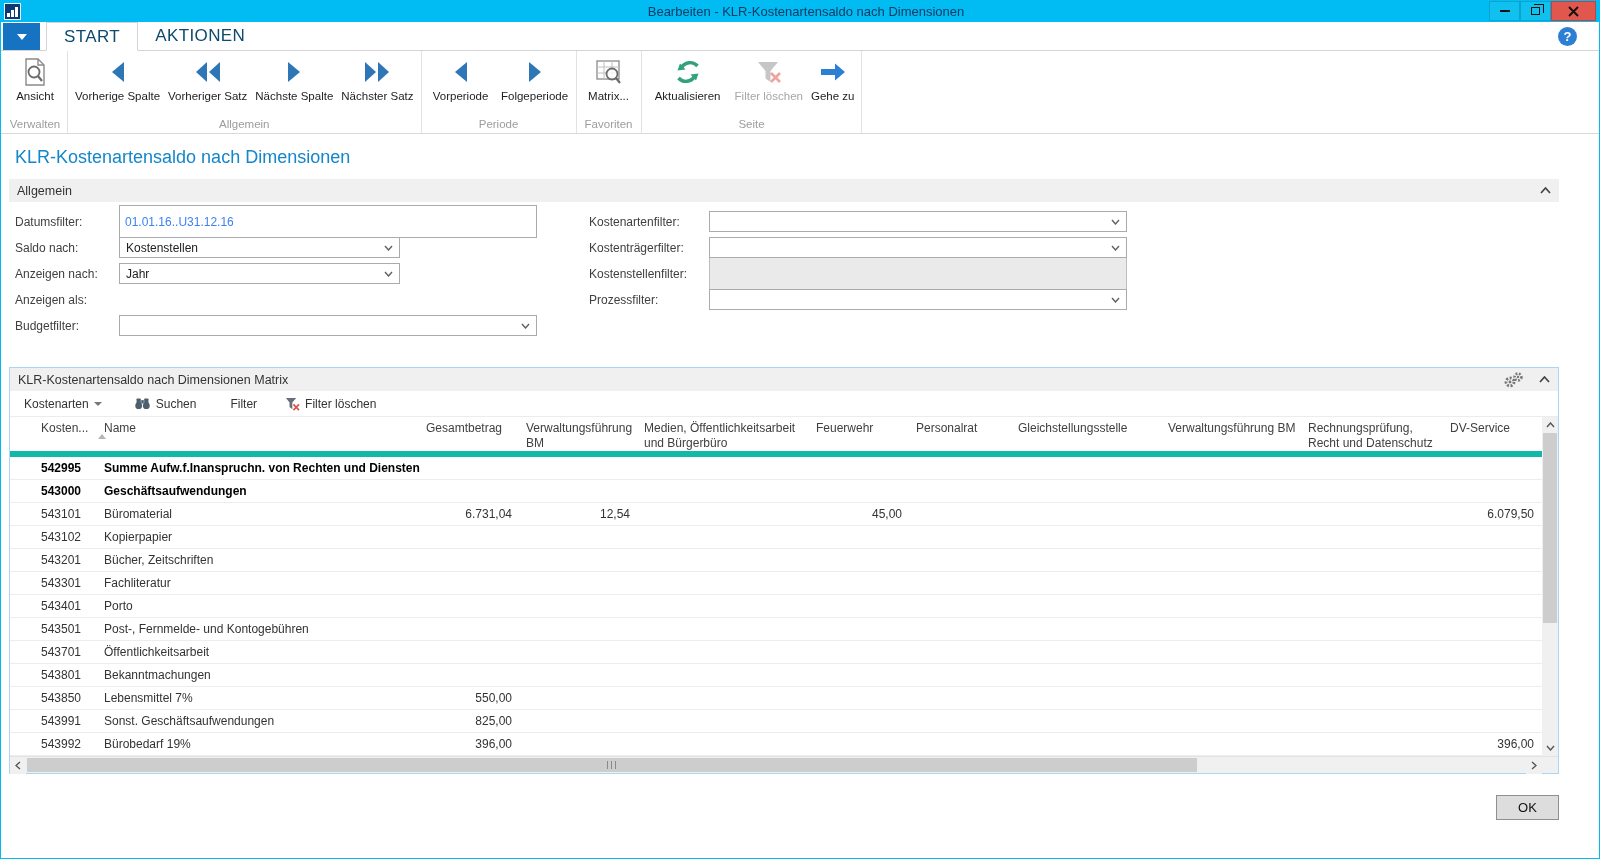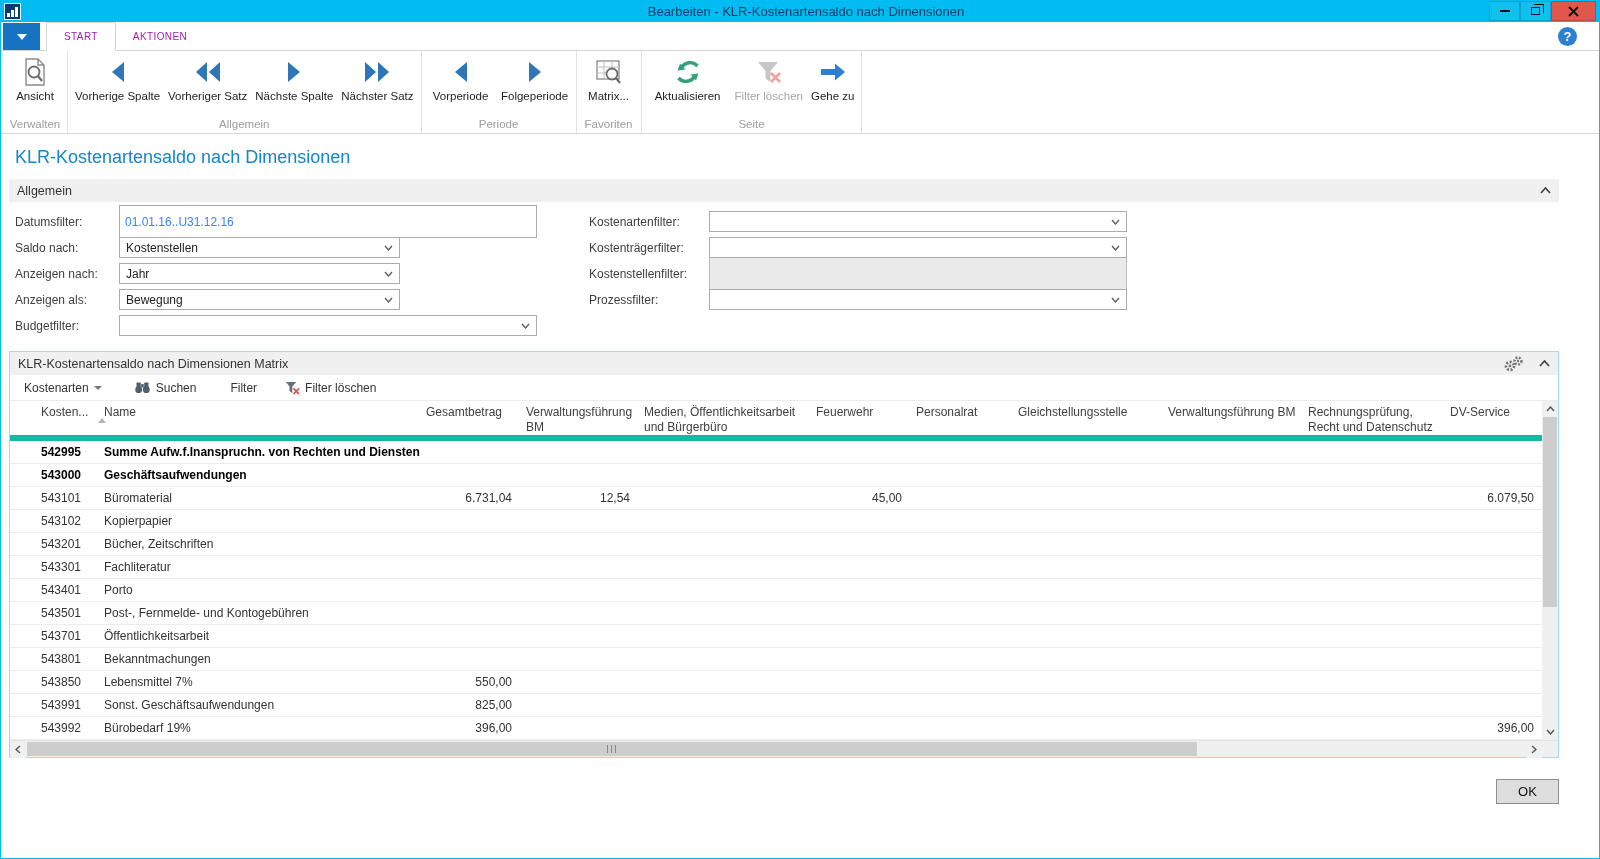--- a/index.html
+++ b/index.html
@@ -20,21 +20,21 @@
     background:#10c1ef; border:1px solid #0aa3cf; }
   .win-btn.close { width:45px; background:#e2574d; border-color:#b9473f; }
   .glyph-min { width:10px; height:2px; background:#111; }
   .glyph-restore { width:9px; height:8px; border:1.5px solid #111; position:relative; background:#10c1ef; }
   .glyph-restore:before { content:""; position:absolute; left:2px; top:-4px; width:9px; height:8px;
     border:1.5px solid #111; border-bottom:none; border-left:none; }
 
   
   .tabs-row { height:28px; display:flex; align-items:stretch; background:#fff; position:relative; }
   .app-menu { width:37px; margin:1px 6px 0 2px; background:#1673c1; display:flex; align-items:center; justify-content:center; cursor:pointer; }
-  .tab { padding:0 17px; display:flex; align-items:center; font-size:10px; color:#a21caf; letter-spacing:.4px; cursor:pointer; }
+  .tab { padding:0 17px; display:flex; align-items:center; font-size:17px; color:#0c4a6e; letter-spacing:.4px; cursor:pointer; }
   .tab.active { background:#fff; border:1px solid #d4d4d4; border-bottom:1px solid #fff; margin-bottom:-1px; }
   .help-circle { position:absolute; right:22px; top:5px; width:19px; height:19px; border-radius:50%;
     background:#2d7fd3; color:#fff; font-weight:bold; font-size:13px; display:flex; align-items:center; justify-content:center; cursor:pointer; }
   .ribbon-body { height:84px; display:flex; border-top:1px solid #d4d4d4; border-bottom:1px solid #d9d9d9; background:#fff; padding-left:2px; }
   .rgroup { display:flex; flex-direction:column; border-right:1px solid #e2e2e2; padding:0 3px; }
   .rbuttons { display:flex; flex:1; align-items:stretch; }
   .rbtn { min-width:58px; padding:3px 4px 0 4px; display:flex; flex-direction:column; align-items:center; cursor:pointer; }
   .rbtn .ricon { height:36px; display:flex; align-items:center; justify-content:center; }
   .rbtn .rlabel { font-size:11.5px; color:#1e1e1e; text-align:center; line-height:1.2; }
   .rbtn.disabled .rlabel { color:#a6a6a6; }
@@ -56,21 +56,21 @@
   .flabel { flex:0 0 104px; color:#404040; }
   .fcol.right .flabel { flex:0 0 120px; }
   .txt { height:33px; border:1px solid #ababab; padding:0 5px; font-family:inherit; font-size:12px; color:#3b82f6; background:#fff; }
   .txt:disabled { background:#eaeaea; border-color:#bdbdbd; }
   .select { height:21px; border:1px solid #ababab; background:#fff; display:flex; align-items:center;
     padding:0 6px; cursor:pointer; position:relative; }
   .select .sel-val { flex:1; color:#222; }
   .w418 { width:418px; } .w281 { width:281px; }
 
   
-  .matrix-box { margin-top:7px; border:1px solid #a9d6f2; background:#fff; }
+  .matrix-box { margin-top:23px; border:1px solid #a9d6f2; background:#fff; }
   .gears { margin-right:14px; display:flex; align-items:center; }
   .mtoolbar { height:26px; display:flex; align-items:center; gap:6px; padding:0 8px; border-bottom:1px solid #ececec; }
   .titem { display:flex; align-items:center; gap:5px; padding:2px 6px; cursor:pointer; color:#333; }
   .caret-down { width:0; height:0; border-left:4px solid transparent; border-right:4px solid transparent; border-top:4px solid #777; display:inline-block; }
 
   .mtable { position:relative; padding-right:16px; }
   .mthead, .trow { display:grid;
     grid-template-columns:88px 322px 100px 118px 172px 100px 102px 150px 140px 142px minmax(80px,1fr); }
   .mthead { border-bottom:6px solid #14b8a6; min-height:38px; align-items:start; padding-top:4px; }
   .hc { font-size:12px; color:#404040; line-height:1.25; padding:0 6px; }
@@ -310,26 +310,20 @@
           <span class="flabel">Anzeigen nach:</span>
           <div class="select w281">
             <span class="sel-val">Jahr</span>
             <svg width="9" height="6" viewBox="0 0 9 6">
                 <path d="M1 1 L4.5 5 L8 1" stroke="#606060" stroke-width="1.4" fill="none"></path>
               </svg>
           </div>
         </div>
         <div class="frow">
           <span class="flabel">Anzeigen als:</span>
-          <div class="select w281">
-            <span class="sel-val">Bewegung</span>
-            <svg width="9" height="6" viewBox="0 0 9 6">
-                <path d="M1 1 L4.5 5 L8 1" stroke="#606060" stroke-width="1.4" fill="none"></path>
-              </svg>
-          </div>
         </div>
         <div class="frow">
           <span class="flabel">Budgetfilter:</span>
           <div class="select w418">
             <span class="sel-val"></span>
             <svg width="9" height="6" viewBox="0 0 9 6">
                 <path d="M1 1 L4.5 5 L8 1" stroke="#606060" stroke-width="1.4" fill="none"></path>
               </svg>
           </div>
         </div>

